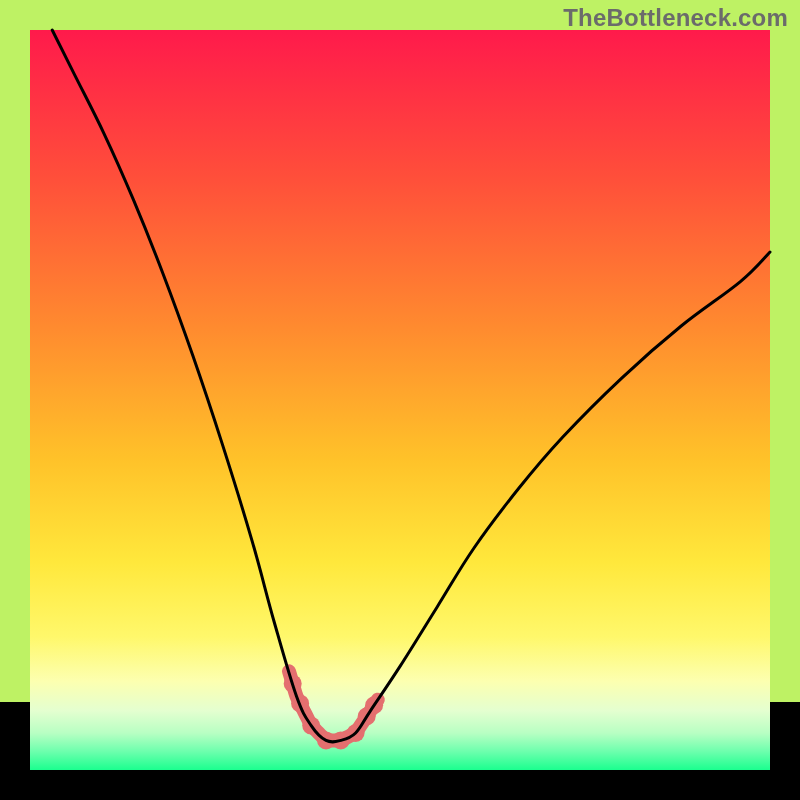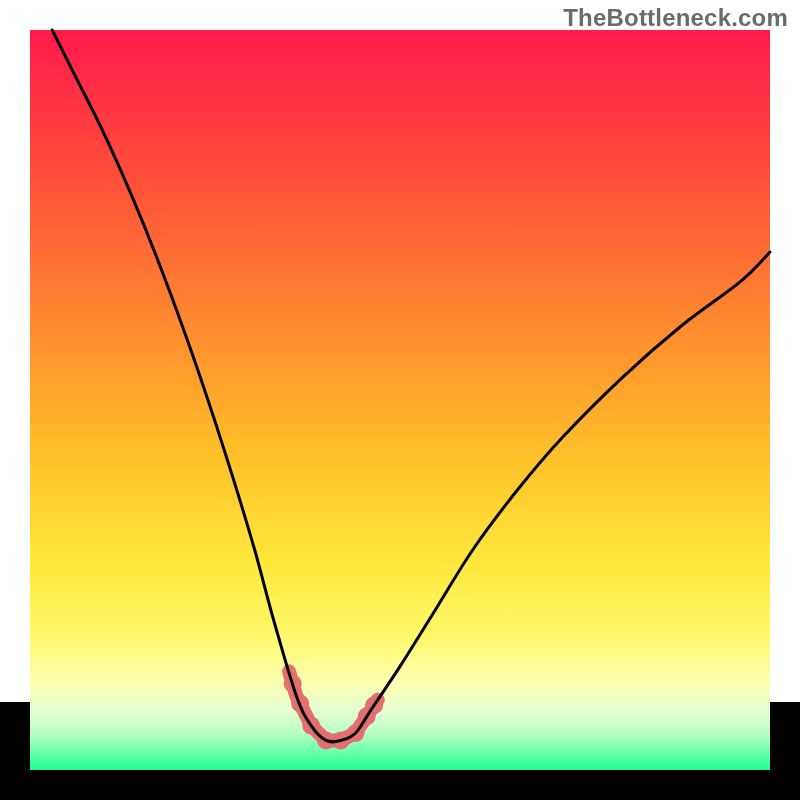--- a/index.html
+++ b/index.html
@@ -1,21 +1,21 @@
 <!DOCTYPE html>
 <html><head>
 <meta charset="utf-8">
 <style>
   * { margin: 0; padding: 0; box-sizing: border-box; }
   html, body { width: 800px; height: 800px; overflow: hidden; background: #000; }
   .frame {
     position: relative;
     width: 800px;
     height: 702px;
-    background: #ffffff;
+    background: #bef264;
   }
   .watermark {
     position: absolute;
     top: 4px;
     right: 12px;
     font-family: Arial, Helvetica, sans-serif;
     font-size: 24px;
     font-weight: 600;
     color: #6b6b6b;
     letter-spacing: 0.2px;

